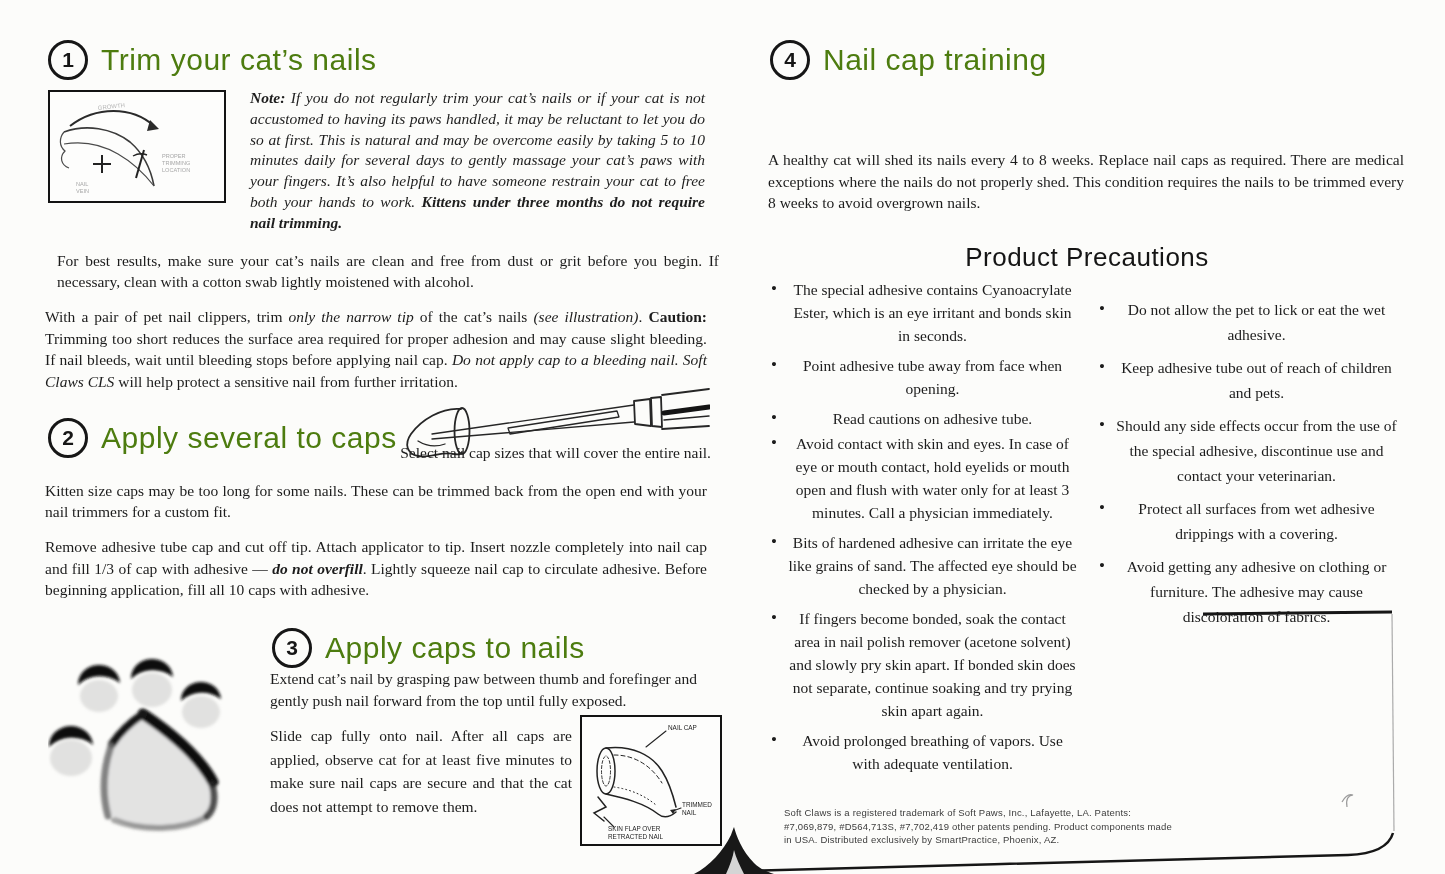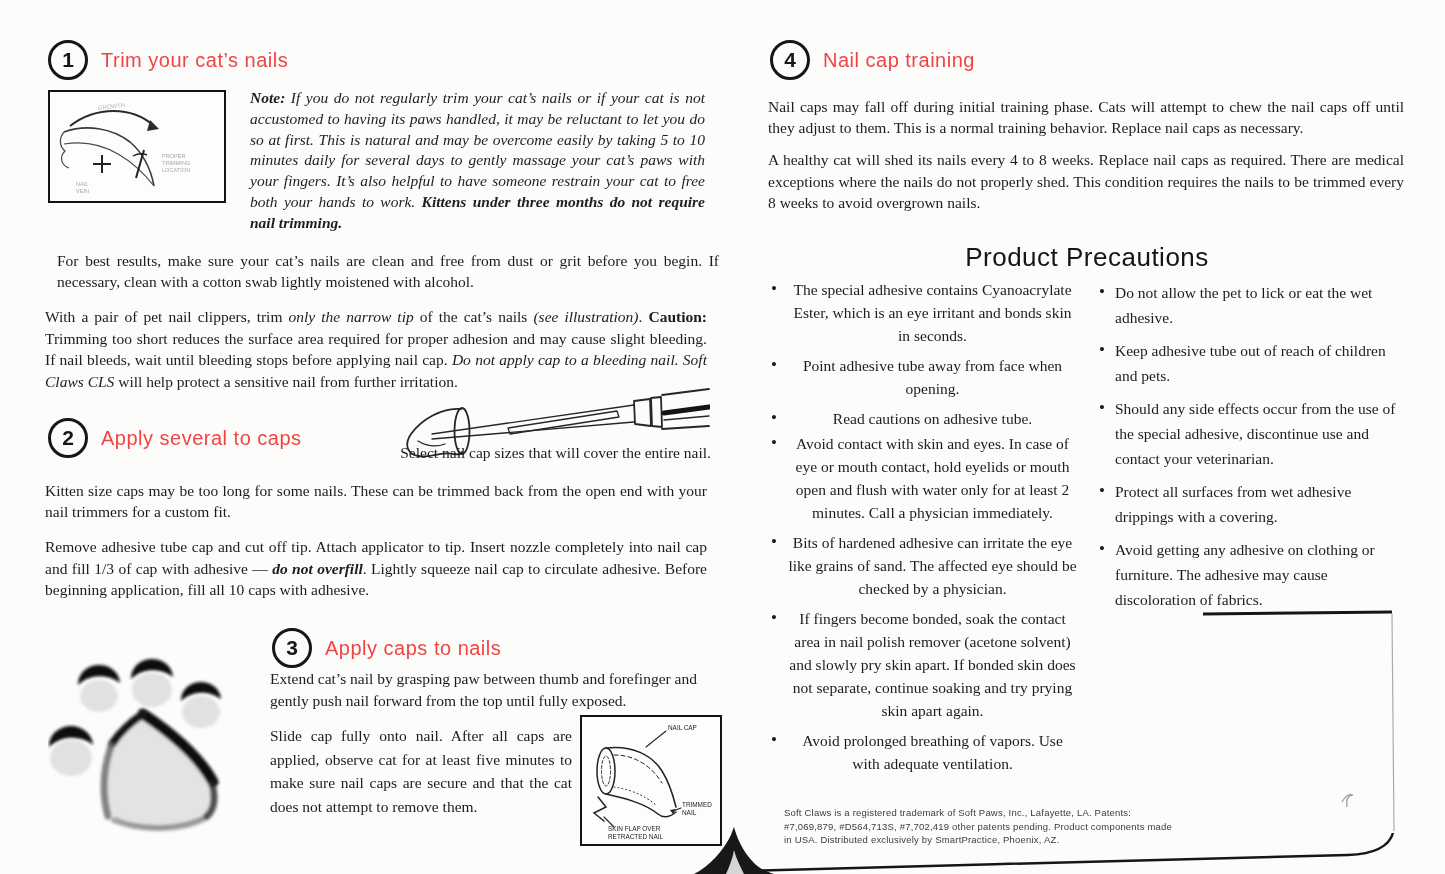--- a/index.html
+++ b/index.html
@@ -9,21 +9,21 @@
     font-family:"Liberation Serif",serif;
   }
   .abs{position:absolute;}
   
   .sec-head{display:flex;align-items:center;gap:13px;font-family:"Liberation Sans",sans-serif;}
   .num-circle{
     width:34px;height:34px;border:3px solid #161616;border-radius:50%;
     display:flex;align-items:center;justify-content:center;
     font-size:21px;font-weight:bold;color:#161616;flex:0 0 auto;box-sizing:content-box;
   }
-  .sec-title{font-size:20px;letter-spacing:.5px;color:#ef4444;white-space:nowrap;}
+  .sec-title{font-size:30px;letter-spacing:.5px;color:#4d7c0f;white-space:nowrap;}
   .prec-title{font-family:"Liberation Sans",sans-serif;font-size:26px;letter-spacing:.5px;color:#151515;text-align:center;}
   
   .para{font-size:15.5px;line-height:21px;text-align:justify;color:#1c1c1c;}
   .para.loose{line-height:21.5px;}
   .note{font-size:15.5px;line-height:20.8px;font-style:italic;text-align:justify;}
   .r-i{font-style:italic}.r-b{font-weight:bold}.r-bi{font-weight:bold;font-style:italic}
   
   ul.plist{list-style:none;margin:0;padding:0;font-size:15.5px;color:#1c1c1c;}
   ul.plist li{position:relative;padding-left:17px;}
   ul.plist li::before{content:"\2022";position:absolute;left:1px;top:-1px;font-size:17px;}
@@ -173,36 +173,35 @@
       <text x="26" y="114" font-size="6.4" fill="#222">SKIN FLAP OVER</text>
       <text x="26" y="122" font-size="6.4" fill="#222">RETRACTED NAIL</text>
     </svg>
   </div>
 
   <div class="abs sec-head" style="left:770px;top:40px;">
     <span class="num-circle">4</span>
     <span class="sec-title">Nail cap training</span>
   </div>
 
-  <p class="abs para" style="left:768px;top:96px;width:636px;margin:0;">Nail caps may fall off during initial training phase. Cats will attempt to chew the nail caps off until they adjust to them. This is a normal training behavior. Replace nail caps as necessary.</p>
   <p class="abs para loose" style="left:768px;top:149px;width:636px;margin:0;">A healthy cat will shed its nails every 4 to 8 weeks. Replace nail caps as required. There are medical exceptions where the nails do not properly shed. This condition requires the nails to be trimmed every 8 weeks to avoid overgrown nails.</p>
 
   <div class="abs prec-title" style="left:770px;top:242px;width:634px;">Product Precautions</div>
 
   <ul class="abs plist lcol" style="left:770px;top:278px;width:308px;text-align:center;">
     <li>The special adhesive contains Cyanoacrylate Ester, which is an eye irritant and bonds skin in seconds.</li>
     <li>Point adhesive tube away from face when opening.</li>
     <li style="margin-bottom:2px;">Read cautions on adhesive tube.</li>
-    <li>Avoid contact with skin and eyes. In case of eye or mouth contact, hold eyelids or mouth open and flush with water only for at least 2 minutes. Call a physician immediately.</li>
+    <li>Avoid contact with skin and eyes. In case of eye or mouth contact, hold eyelids or mouth open and flush with water only for at least 3 minutes. Call a physician immediately.</li>
     <li>Bits of hardened adhesive can irritate the eye like grains of sand. The affected eye should be checked by a physician.</li>
     <li>If fingers become bonded, soak the contact area in nail polish remover (acetone solvent) and slowly pry skin apart. If bonded skin does not separate, continue soaking and try prying skin apart again.</li>
     <li>Avoid prolonged breathing of vapors. Use with adequate ventilation.</li>
   </ul>
 
-  <ul class="abs plist rcol" style="left:1098px;top:280px;width:300px;">
+  <ul class="abs plist rcol" style="left:1098px;top:297px;width:300px;text-align:center;">
     <li>Do not allow the pet to lick or eat the wet adhesive.</li>
     <li>Keep adhesive tube out of reach of children and pets.</li>
     <li>Should any side effects occur from the use of the special adhesive, discontinue use and contact your veterinarian.</li>
     <li>Protect all surfaces from wet adhesive drippings with a covering.</li>
     <li>Avoid getting any adhesive on clothing or furniture. The adhesive may cause discoloration of fabrics.</li>
   </ul>
 
   <p class="abs legal" style="left:776px;top:798px;width:398px;margin:8px;">Soft Claws is a registered trademark of Soft Paws, Inc., Lafayette, LA. Patents: #7,069,879, #D564,713S, #7,702,419 other patents pending.  Product components made in USA. Distributed exclusively by SmartPractice, Phoenix, AZ.</p>
 
   <svg class="abs" style="left:690px;top:595px;" width="755" height="279" viewBox="0 0 755 279">

